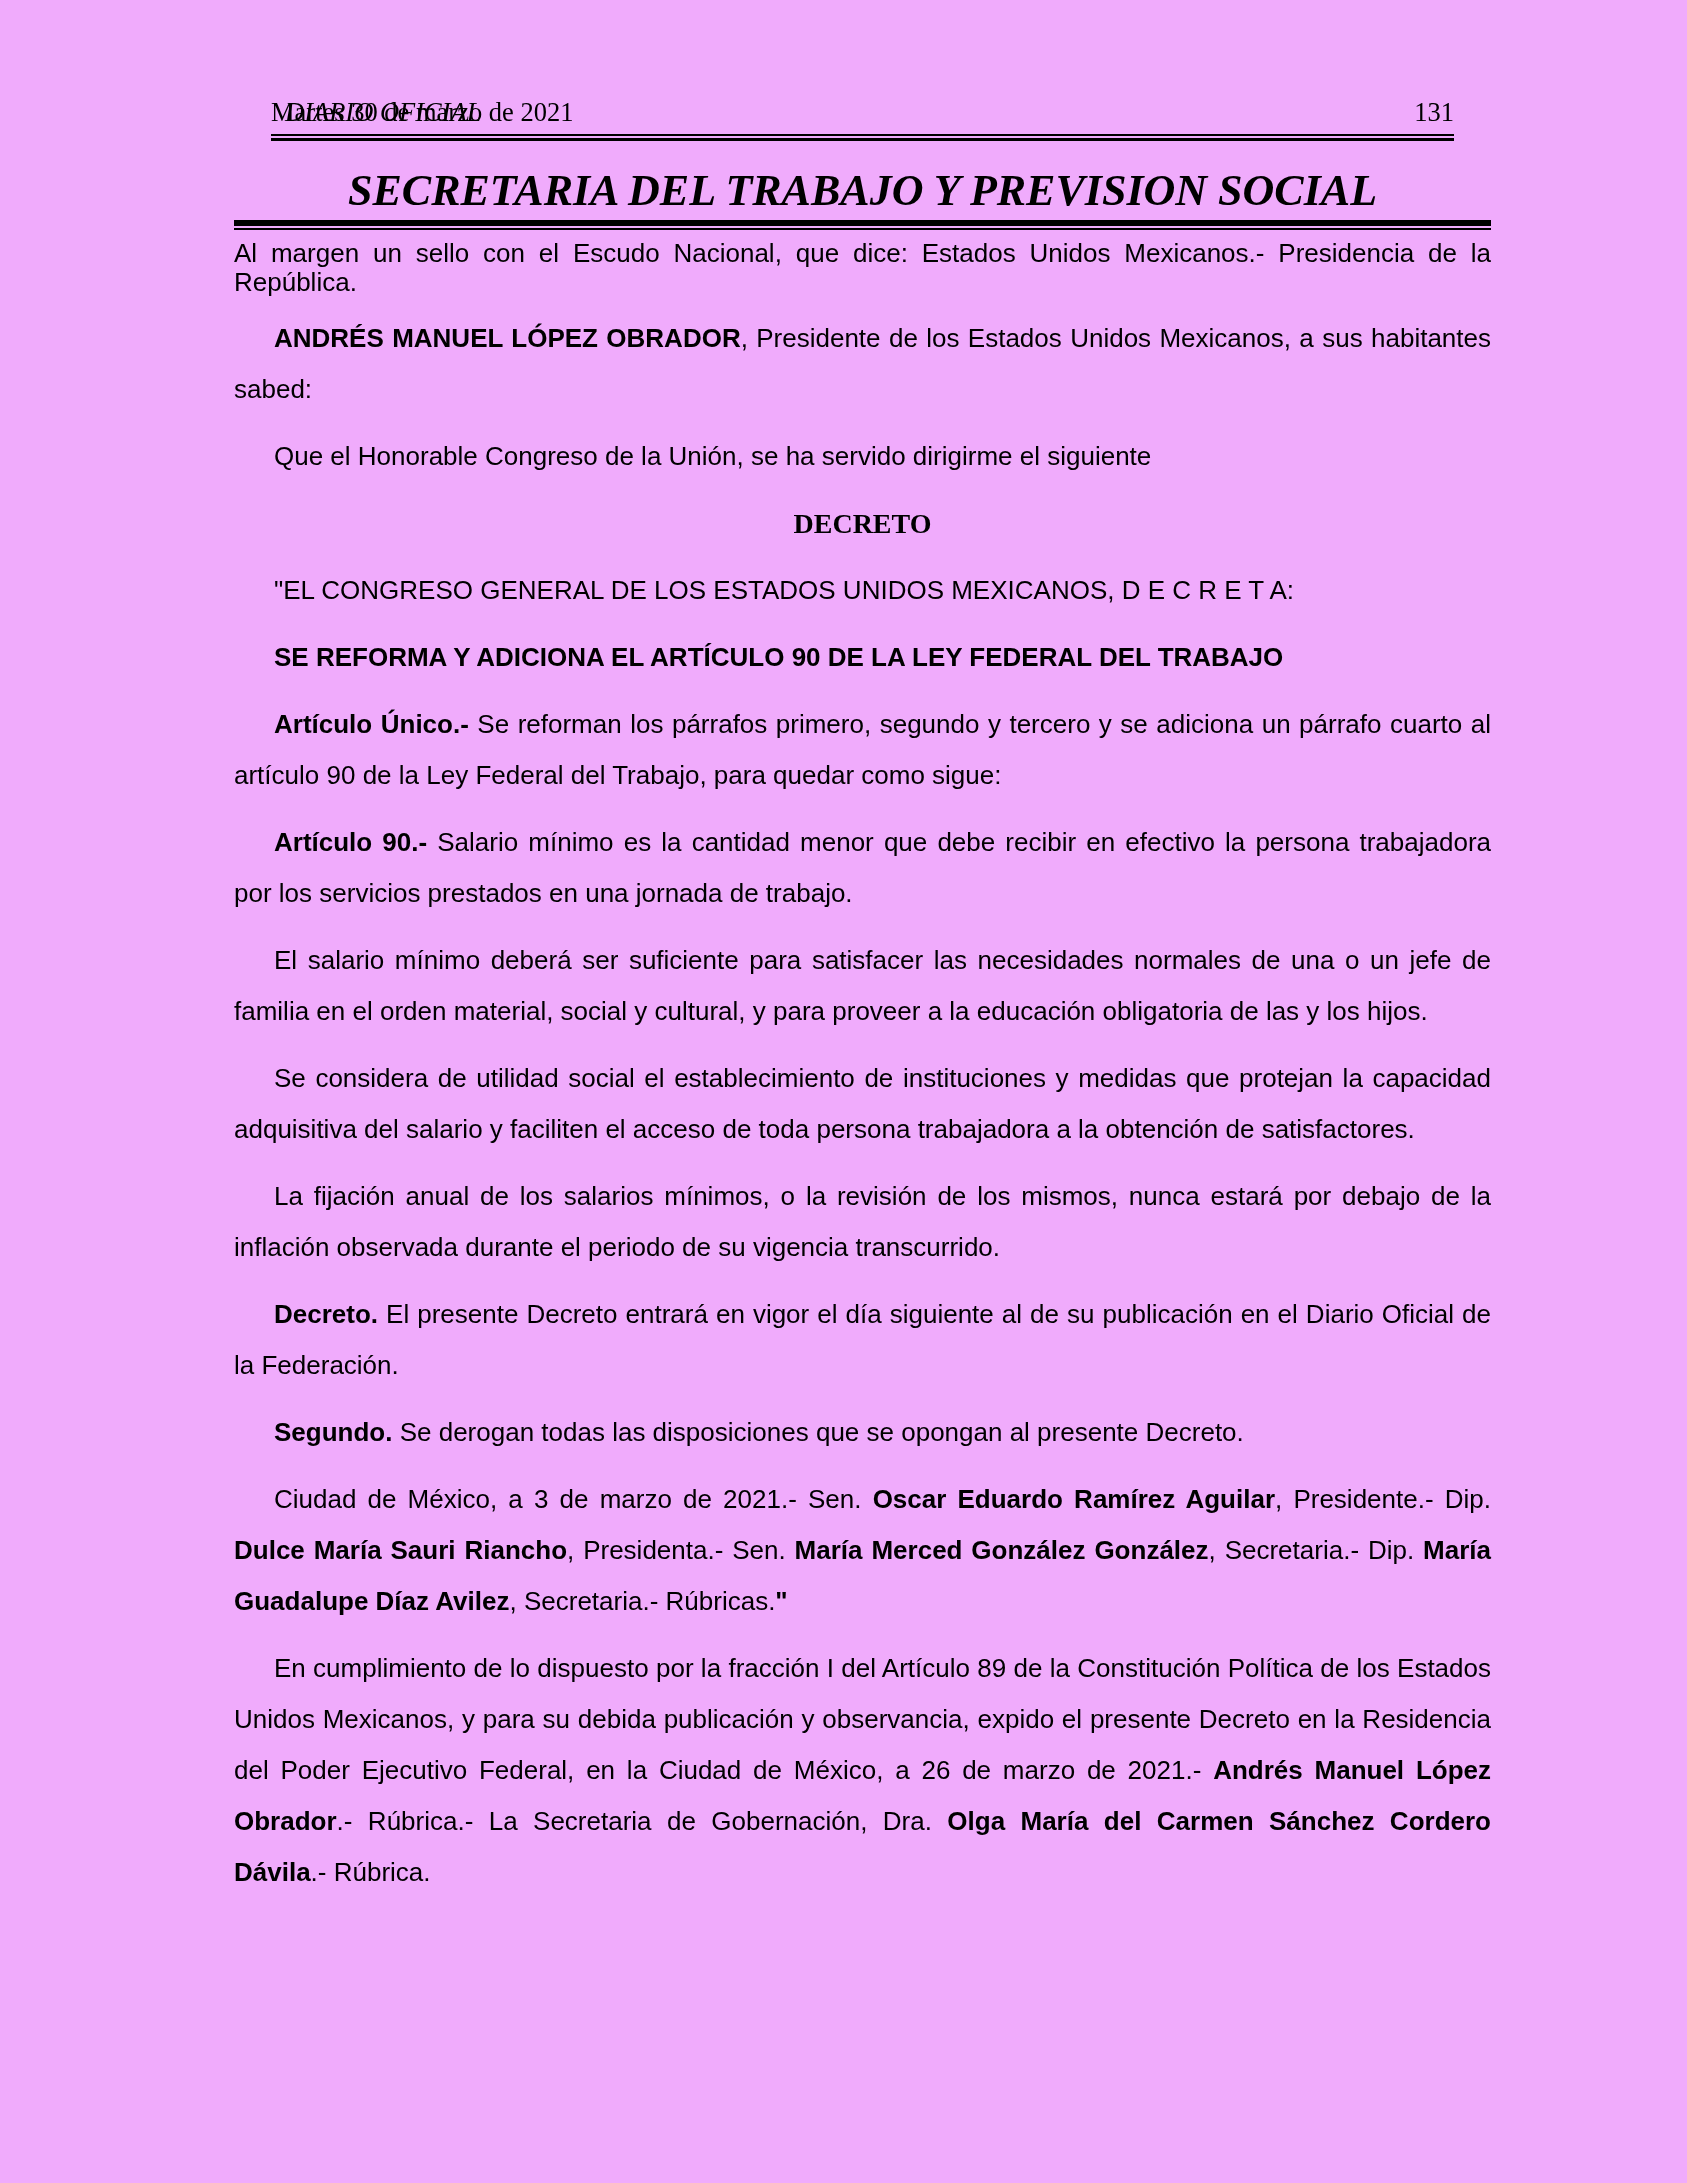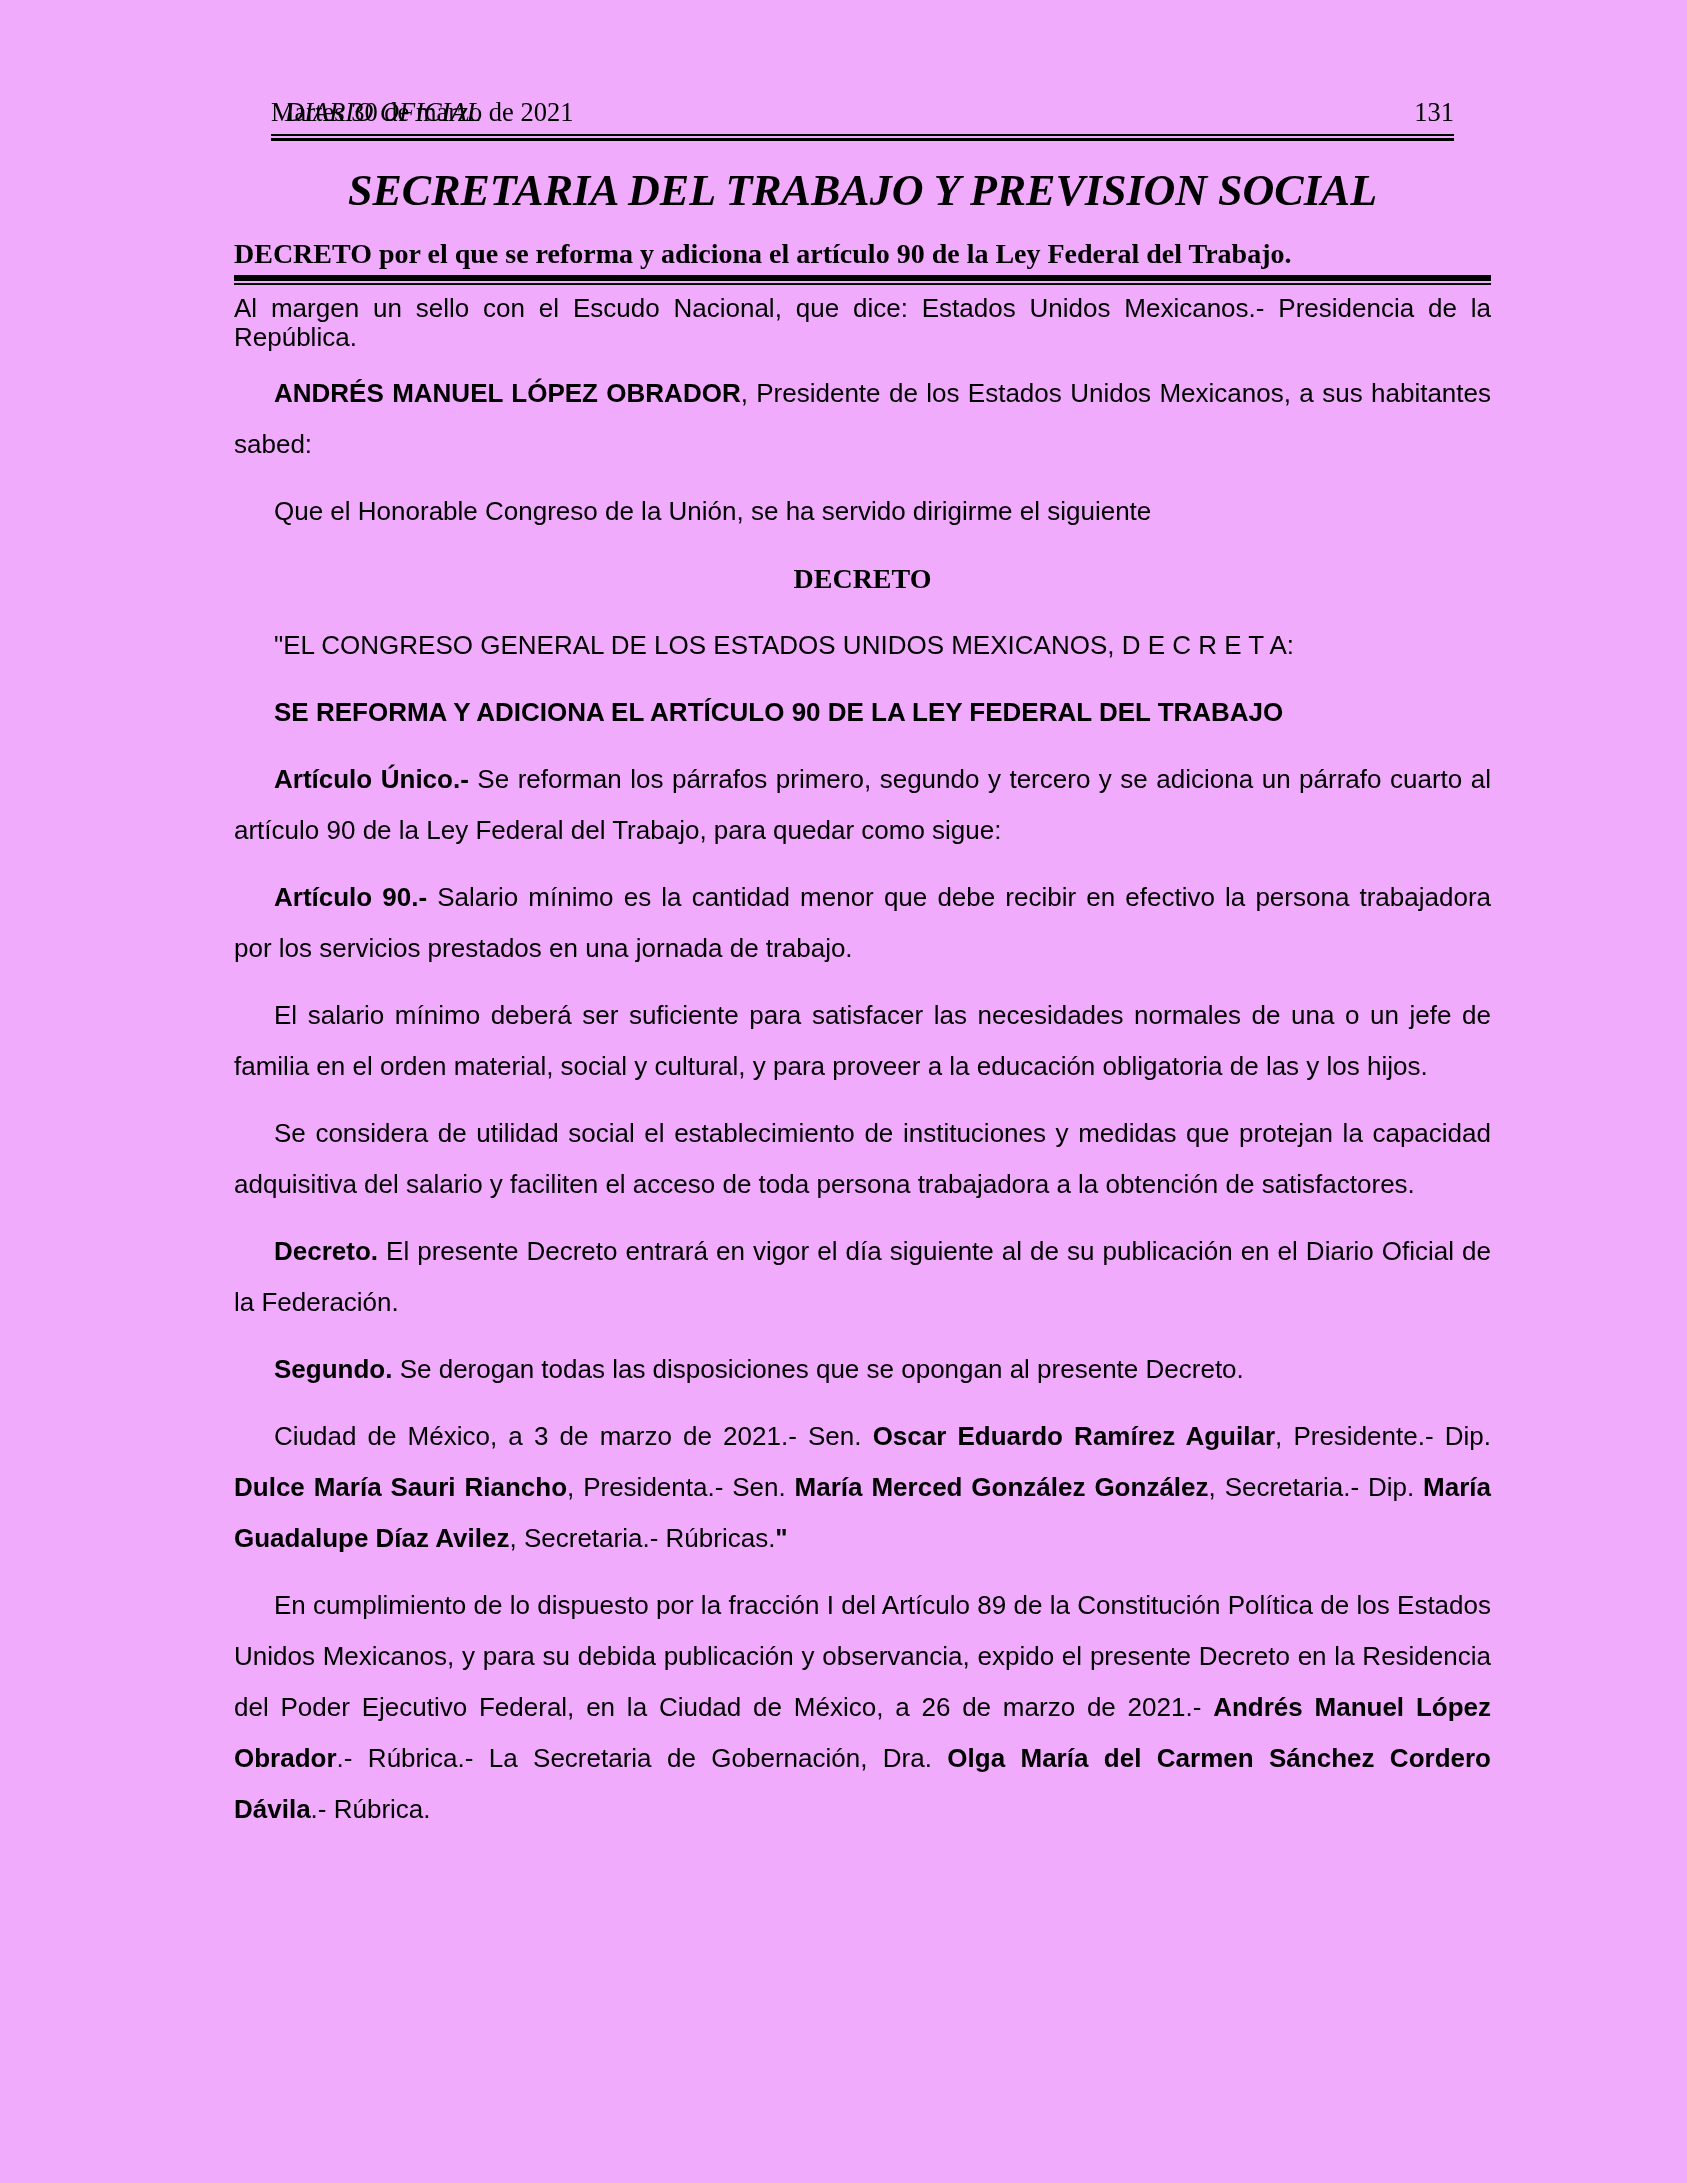--- a/index.html
+++ b/index.html
@@ -81,21 +81,20 @@
 
   <div class="hdr">
     <span>Martes 30 de marzo de 2021</span>
     <span class="center">DIARIO OFICIAL</span>
     <span>131</span>
   </div>
   <div class="rule-top"></div>
 
   <h1 class="title">SECRETARIA DEL TRABAJO Y PREVISION SOCIAL</h1>
 
-  <p class="decree-line">DECRETO por el que se reforma y adiciona el artículo 90 de la Ley Federal del Trabajo.</p>
   <div class="rule-bottom"></div>
 
   <p class="p tight">Al margen un sello con el Escudo Nacional, que dice: Estados Unidos Mexicanos.- Presidencia de la República.</p>
 
   <p class="p ind"><span class="b">ANDRÉS MANUEL LÓPEZ OBRADOR</span><span>, Presidente de los Estados Unidos Mexicanos, a sus habitantes sabed:</span></p>
 
   <p class="p ind">Que el Honorable Congreso de la Unión, se ha servido dirigirme el siguiente</p>
 
   <p class="p h-center">DECRETO</p>
 
@@ -104,20 +103,21 @@
   <p class="p ind b">SE REFORMA Y ADICIONA EL ARTÍCULO 90 DE LA LEY FEDERAL DEL TRABAJO</p>
 
   <p class="p ind"><span class="b">Artículo Único.-</span><span> Se reforman los párrafos primero, segundo y tercero y se adiciona un párrafo cuarto al artículo 90 de la Ley Federal del Trabajo, para quedar como sigue:</span></p>
 
   <p class="p ind"><span class="b">Artículo 90.-</span><span> Salario mínimo es la cantidad menor que debe recibir en efectivo la persona trabajadora por los servicios prestados en una jornada de trabajo.</span></p>
 
   <p class="p ind">El salario mínimo deberá ser suficiente para satisfacer las necesidades normales de una o un jefe de familia en el orden material, social y cultural, y para proveer a la educación obligatoria de las y los hijos.</p>
 
   <p class="p ind">Se considera de utilidad social el establecimiento de instituciones y medidas que protejan la capacidad adquisitiva del salario y faciliten el acceso de toda persona trabajadora a la obtención de satisfactores.</p>
 
+  <p class="p ind">La fijación anual de los salarios mínimos, o la revisión de los mismos, nunca estará por debajo de la inflación observada durante el periodo de su vigencia transcurrido.</p>
 
 
   <p class="p ind"><span class="b">Decreto.</span><span> El presente Decreto entrará en vigor el día siguiente al de su publicación en el Diario Oficial de la Federación.</span></p>
 
   <p class="p ind"><span class="b">Segundo.</span><span> Se derogan todas las disposiciones que se opongan al presente Decreto.</span></p>
 
   <p class="p ind"><span>Ciudad de México, a 3 de marzo de 2021.- Sen. </span><span class="b">Oscar Eduardo Ramírez Aguilar</span><span>, Presidente.- Dip. </span><span class="b">Dulce María Sauri Riancho</span><span>, Presidenta.- Sen. </span><span class="b">María Merced González González</span><span>, Secretaria.- Dip. </span><span class="b">María Guadalupe Díaz Avilez</span><span>, Secretaria.- Rúbricas.</span><span class="b">"</span></p>
 
   <p class="p ind"><span>En cumplimiento de lo dispuesto por la fracción I del Artículo 89 de la Constitución Política de los Estados Unidos Mexicanos, y para su debida publicación y observancia, expido el presente Decreto en la Residencia del Poder Ejecutivo Federal, en la Ciudad de México, a 26 de marzo de 2021.- </span><span class="b">Andrés Manuel López Obrador</span><span>.- Rúbrica.- La Secretaria de Gobernación, Dra. </span><span class="b">Olga María del Carmen Sánchez Cordero Dávila</span><span>.- Rúbrica.</span></p>
 

